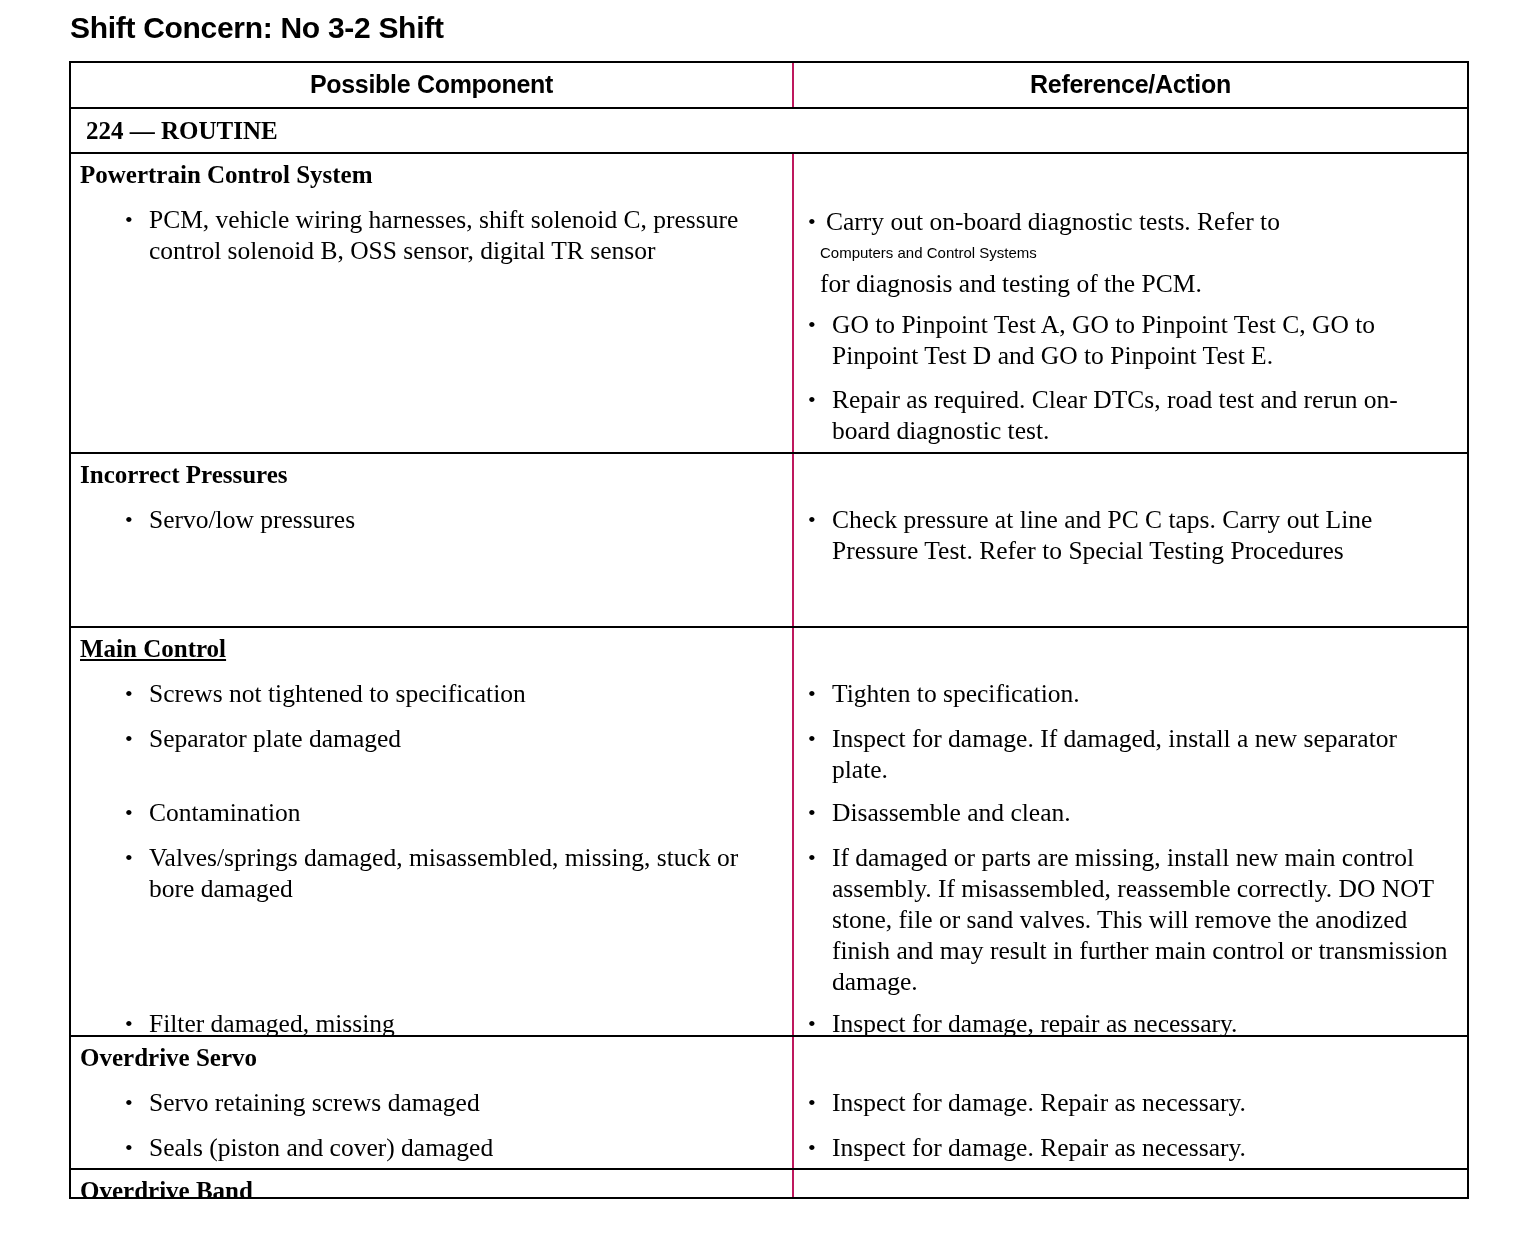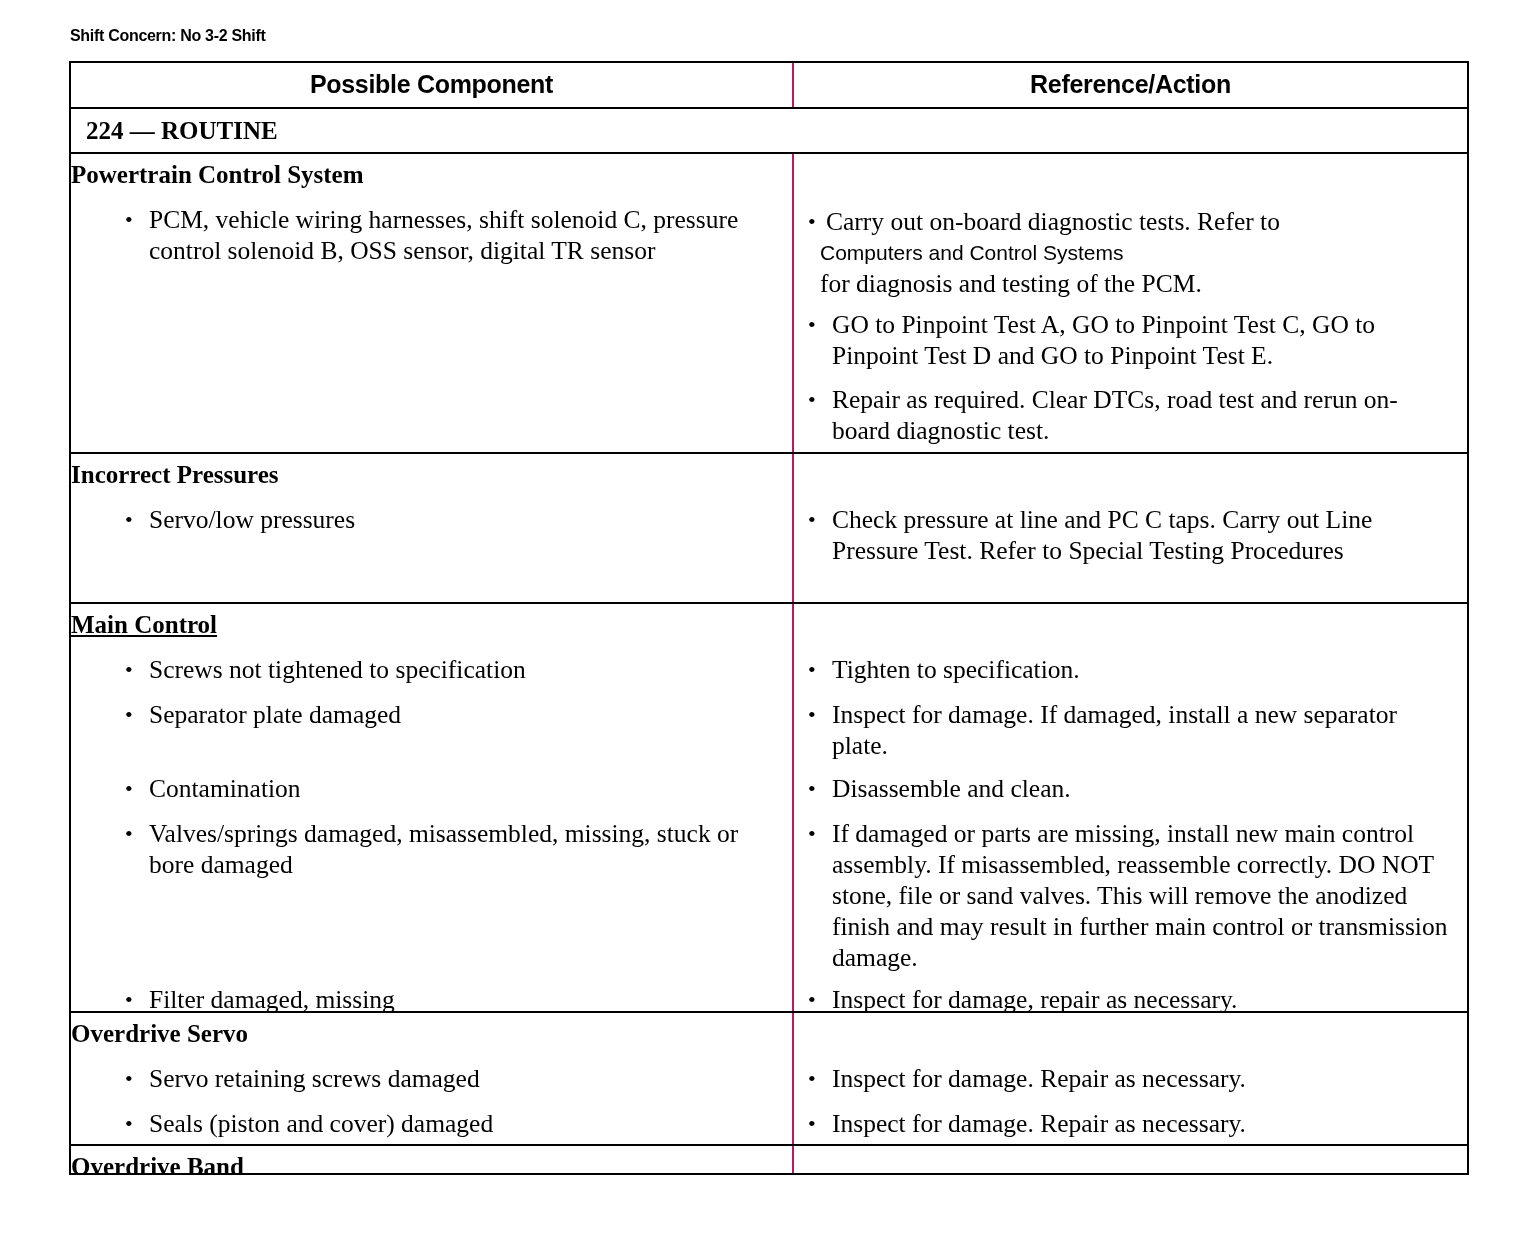--- a/index.html
+++ b/index.html
@@ -11,24 +11,24 @@
       width: 1536px;
       height: 1236px;
       position: relative;
       color: #000000;
       font-family: "Liberation Serif", serif;
       overflow: hidden;
     }
     .page-title {
       position: absolute;
       left: 70px;
-      top: 20px;
+      top: 12px;
       font-family: "Liberation Sans", sans-serif;
       font-weight: bold;
-      font-size: 16px;
+      font-size: 30px;
       letter-spacing: -0.3px;
       line-height: 32px;
     }
     .table {
       position: absolute;
       left: 69px;
       top: 61px;
       width: 1400px;
       border: 2px solid #000;
       box-sizing: border-box;
@@ -68,20 +68,21 @@
       font-weight: bold;
       font-size: 25px;
       line-height: 43px;
       padding-left: 15px;
       box-sizing: border-box;
     }
     .section-title {
       font-weight: bold;
       font-size: 25px;
       line-height: 30px;
+      padding-left: 9px;
       padding-top: 6px;
       height: 38px;
       box-sizing: border-box;
     }
     .item {
       position: absolute;
       font-size: 25.5px;
       line-height: 31px;
     }
     .item .bullet {
@@ -91,21 +92,21 @@
       font-size: 22px;
     }
     .item .text {
       display: block;
       padding-left: 24px;
     }
     .left .item { left: 54px; right: 14px; }
     .right .item { left: 14px; right: 14px; }
     .sans-ref {
       font-family: "Liberation Sans", sans-serif;
-      font-size: 21px;
+      font-size: 15px;
       display: block;
       line-height: 31px;
       margin-left: -6px;
     }
     .plain {
       display: block;
       margin-left: -6px;
     }
   </style>
 </head>
@@ -145,21 +146,21 @@
         <span class="bullet">•</span>
         <span class="text">GO to Pinpoint Test A, GO to Pinpoint Test C, GO to Pinpoint Test D and GO to Pinpoint Test E.</span>
       </div>
       <div class="item" style="top:230px;">
         <span class="bullet">•</span>
         <span class="text">Repair as required. Clear DTCs, road test and rerun on-board diagnostic test.</span>
       </div>
     </div>
   </div>
 
-  <div class="row" style="height:150px;">
+  <div class="row" style="height:174px;">
     <div class="cell left">
       <div class="section-title">Incorrect Pressures</div>
       <div class="item" style="top:50px;">
         <span class="bullet">•</span>
         <span class="text">Servo/low pressures</span>
       </div>
     </div>
     <div class="cell right">
       <div class="item" style="top:50px;">
         <span class="bullet">•</span>

